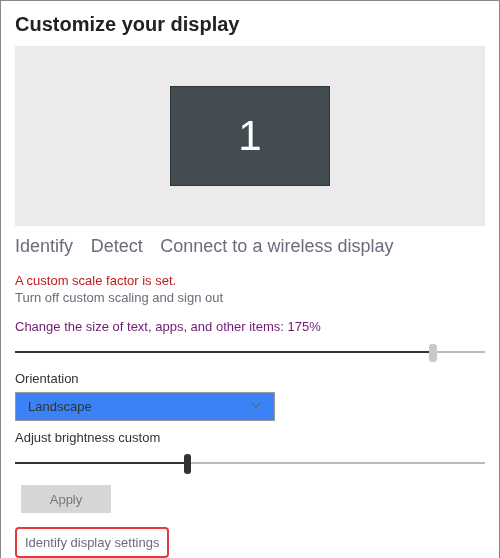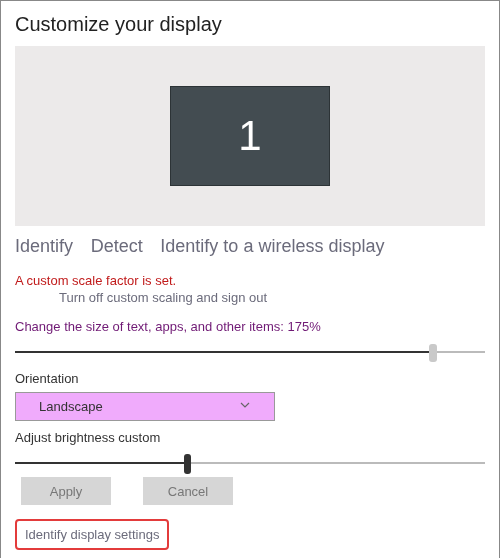--- a/index.html
+++ b/index.html
@@ -5,41 +5,41 @@
   * { box-sizing: border-box; margin: 0; padding: 0; }
   body {
     font-family: "Segoe UI", -apple-system, sans-serif;
     font-size: 13px;
     color: #333;
     background: #fff;
     width: 500px;
     border: 1px solid #888;
     padding: 12px 14px 14px 14px;
   }
-  .page-title { font-size: 20px; font-weight: 400; color: #222; margin-bottom: 10px; }
+  .page-title { font-size: 20px; font-weight: 700; color: #222; margin-bottom: 10px; }
   .display-preview {
     background: #eceaea;
     height: 180px;
     display:flex; align-items:center; justify-content:center;
     margin-bottom: 10px;
   }
   .monitor-box {
     width: 160px; height: 100px;
     background: #434c51;
     border: 1px solid #2c3336;
     display:flex; align-items:center; justify-content:center;
   }
   .monitor-num { color:#fff; font-size: 42px; font-weight: 300; }
   .link-row { margin: 6px 0 10px 0; }
   .link-row a {
     color:#6b6b7b; text-decoration:none; font-size:18px; margin-right:14px;
     display:inline-block;
   }
   .warn-text { color:#c11b1b; font-size:13px; margin-top:16px; }
-  .sub-link { color:#6b6b7b; text-decoration:none; font-size:13px; display:inline-block; margin-top:2px;margin-left:44px; }
+  .sub-link { color:#6b6b7b; text-decoration:none; font-size:13px; display:inline-block; margin-top:2px; }
   .slider-label { font-size:13px; color:#701a75; margin-top:14px; }
   .slider-wrap { margin-top:8px; }
   .slider-track {
     position:relative; height:20px;
   }
   .slider-rail {
     position:absolute; left:0; right:0; top:9px; height:2px; background:#333;
   }
   .slider-rail-light {
     position:absolute; right:0; top:9px; height:2px; background:#bbb;
@@ -47,26 +47,26 @@
   .slider-thumb {
     position:absolute; top:2px;
     width:8px; height:18px; background:#c9c9c9; border-radius:3px;
   }
   .slider-thumb.dark { background:#333; width:7px; height:20px; top:1px; border-radius:3px;}
   .field-label { font-size:13px; margin-top:9px; }
   .dropdown {
     margin-top:6px;
     width: 260px;
     border:1px solid #999;
-    padding:6px 23px;
+    padding:6px 12px;
     display:flex; justify-content:space-between; align-items:center;
-    font-size:13px; color:#333; background:#f0abfc;
+    font-size:13px; color:#333; background:#3b82f6;
   }
   .chevron { color:#666; }
-  .button-row { margin-top:4px; display:flex; gap:32px; margin-left:6px; }
+  .button-row { margin-top:12px; display:flex; gap:16px; margin-left:6px; }
   .btn {
     background:#d6d6d6; color:#777; border:none;
     width:90px; height:28px; font-size:13px; cursor:default;
   }
   .adv-link-box {
     margin-top:14px;
     border:2px solid #e33b3b; border-radius:4px;
     padding:6px 8px; display:inline-block;
   }
   .adv-link { color:#6b6b7b; text-decoration:none; font-size:13px; }
@@ -80,21 +80,21 @@
 
 <div class="display-preview">
   <div class="monitor-box">
     <span class="monitor-num">1</span>
   </div>
 </div>
 
 <div class="link-row">
   <a href="#">Identify</a>
   <a href="#">Detect</a>
-  <a href="#">Identify to a wireless display</a>
+  <a href="#">Connect to a wireless display</a>
 </div>
 
 <div class="warn-text">A custom scale factor is set.</div>
 <a href="#" class="sub-link">Turn off custom scaling and sign out</a>
 
 <div class="slider-label">Change the size of text, apps, and other items: 175%</div>
 <div class="slider-wrap">
   <div class="slider-track">
     <div class="slider-rail"></div>
     <div class="slider-rail-light" id="size-rail-light" style="width: 12%;"></div>
@@ -116,21 +116,20 @@
 <div class="slider-wrap">
   <div class="slider-track">
     <div class="slider-rail"></div>
     <div class="slider-rail-light" id="bri-rail-light" style="width: 64%;"></div>
     <div class="slider-thumb dark" id="bri-thumb" style="left: 36%;"></div>
   </div>
 </div>
 
 <div class="button-row">
   <button class="btn">Apply</button>
-  <button class="btn">Cancel</button>
 </div>
 
 <div class="adv-link-box">
   <a href="#" class="adv-link">Identify display settings</a>
 </div>
 
 
 
 
 </body></html>

